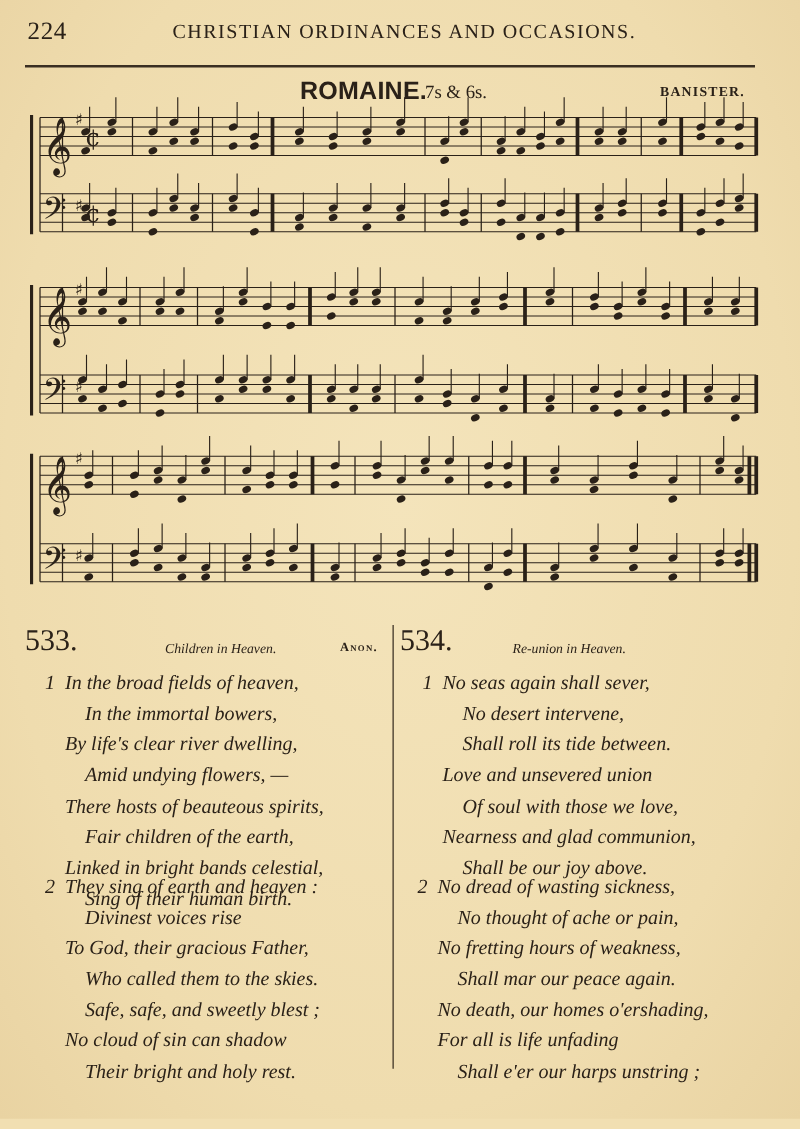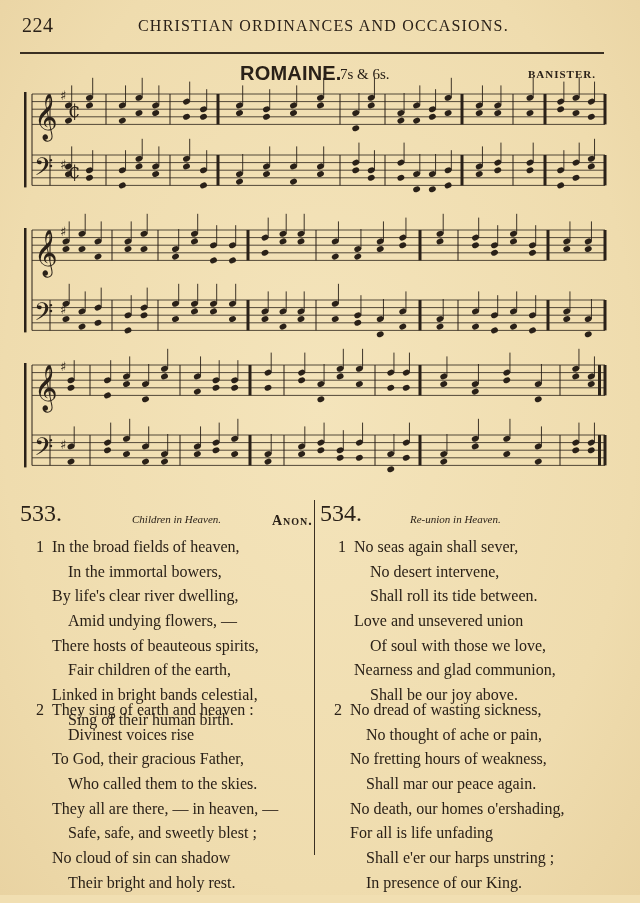--- a/index.html
+++ b/index.html
@@ -21,25 +21,25 @@
     font-weight:bold; font-size:20px; letter-spacing:0.2px; }
   .tune-meter { position:absolute; top:66px; left:340px; font-size:15px; }
   .tune-composer { position:absolute; top:68px; left:528px; font-size:11px; letter-spacing:1px; font-weight:bold; }
 
   .music { position:absolute; left:0; top:0; }
   .music svg { display:block; }
 
   .hymn { position:absolute; top:500px; }
   .hymn-num { position:absolute; top:0; font-size:24px; }
   .hymn-title { position:absolute; top:13px; font-style:italic; font-size:11px; }
-  .hymn-author { position:absolute; top:13px; font-size:14px; letter-spacing:1px; font-variant:small-caps; font-weight:bold; }
+  .hymn-author { position:absolute; top:13px; font-size:10px; letter-spacing:1px; font-variant:small-caps; font-weight:bold; }
   .col-divider { position:absolute; left:314px; top:500px; width:1px; height:355px; background:#3a2f22; }
 
   .verse { position:absolute; font-size:16px; line-height:24.7px; }
-  .line { white-space:nowrap; height:24.7px; }
+  .line { white-space:nowrap; height:24.7px;font-style:italic; }
   .indent { padding-left:16px; }
   .vnum { display:inline-block; width:16px; margin-left:-16px; }
 </style>
 </head>
 <body>
 
 <div class="page">
 
   <div class="header">
     <span class="page-num">224</span>
@@ -581,21 +581,20 @@
     <div class="line"><span>There hosts of beauteous spirits,</span></div>
     <div class="line indent"><span>Fair children of the earth,</span></div>
     <div class="line"><span>Linked in bright bands celestial,</span></div>
     <div class="line indent"><span>Sing of their human birth.</span></div>
   </div>
   <div class="verse" style="left:52px;top:698px;">
     <div class="line"><span class="vnum">2</span><span>They sing of earth and heaven :</span></div>
     <div class="line indent"><span>Divinest voices rise</span></div>
     <div class="line"><span>To God, their gracious Father,</span></div>
     <div class="line indent"><span>Who called them to the skies.</span></div>
-    <div class="line"><span>They all are there, — in heaven, —</span></div>
     <div class="line indent"><span>Safe, safe, and sweetly blest ;</span></div>
     <div class="line"><span>No cloud of sin can shadow</span></div>
     <div class="line indent"><span>Their bright and holy rest.</span></div>
   </div>
 
   <div class="col-divider"></div>
 
   <div class="hymn" style="left:320px;width:290px;">
     <span class="hymn-num" style="left:0;">534.</span>
     <span class="hymn-title" style="left:90px;text-align:center;">Re-union in Heaven.</span>
@@ -610,16 +609,15 @@
     <div class="line indent"><span>Shall be our joy above.</span></div>
   </div>
   <div class="verse" style="left:350px;top:698px;">
     <div class="line"><span class="vnum">2</span><span>No dread of wasting sickness,</span></div>
     <div class="line indent"><span>No thought of ache or pain,</span></div>
     <div class="line"><span>No fretting hours of weakness,</span></div>
     <div class="line indent"><span>Shall mar our peace again.</span></div>
     <div class="line"><span>No death, our homes o'ershading,</span></div>
     <div class="line"><span>For all is life unfading</span></div>
     <div class="line indent"><span>Shall e'er our harps unstring ;</span></div>
-    <div class="line indent"><span>In presence of our King.</span></div>
   </div>
 
 </div>
 
 </body></html>

